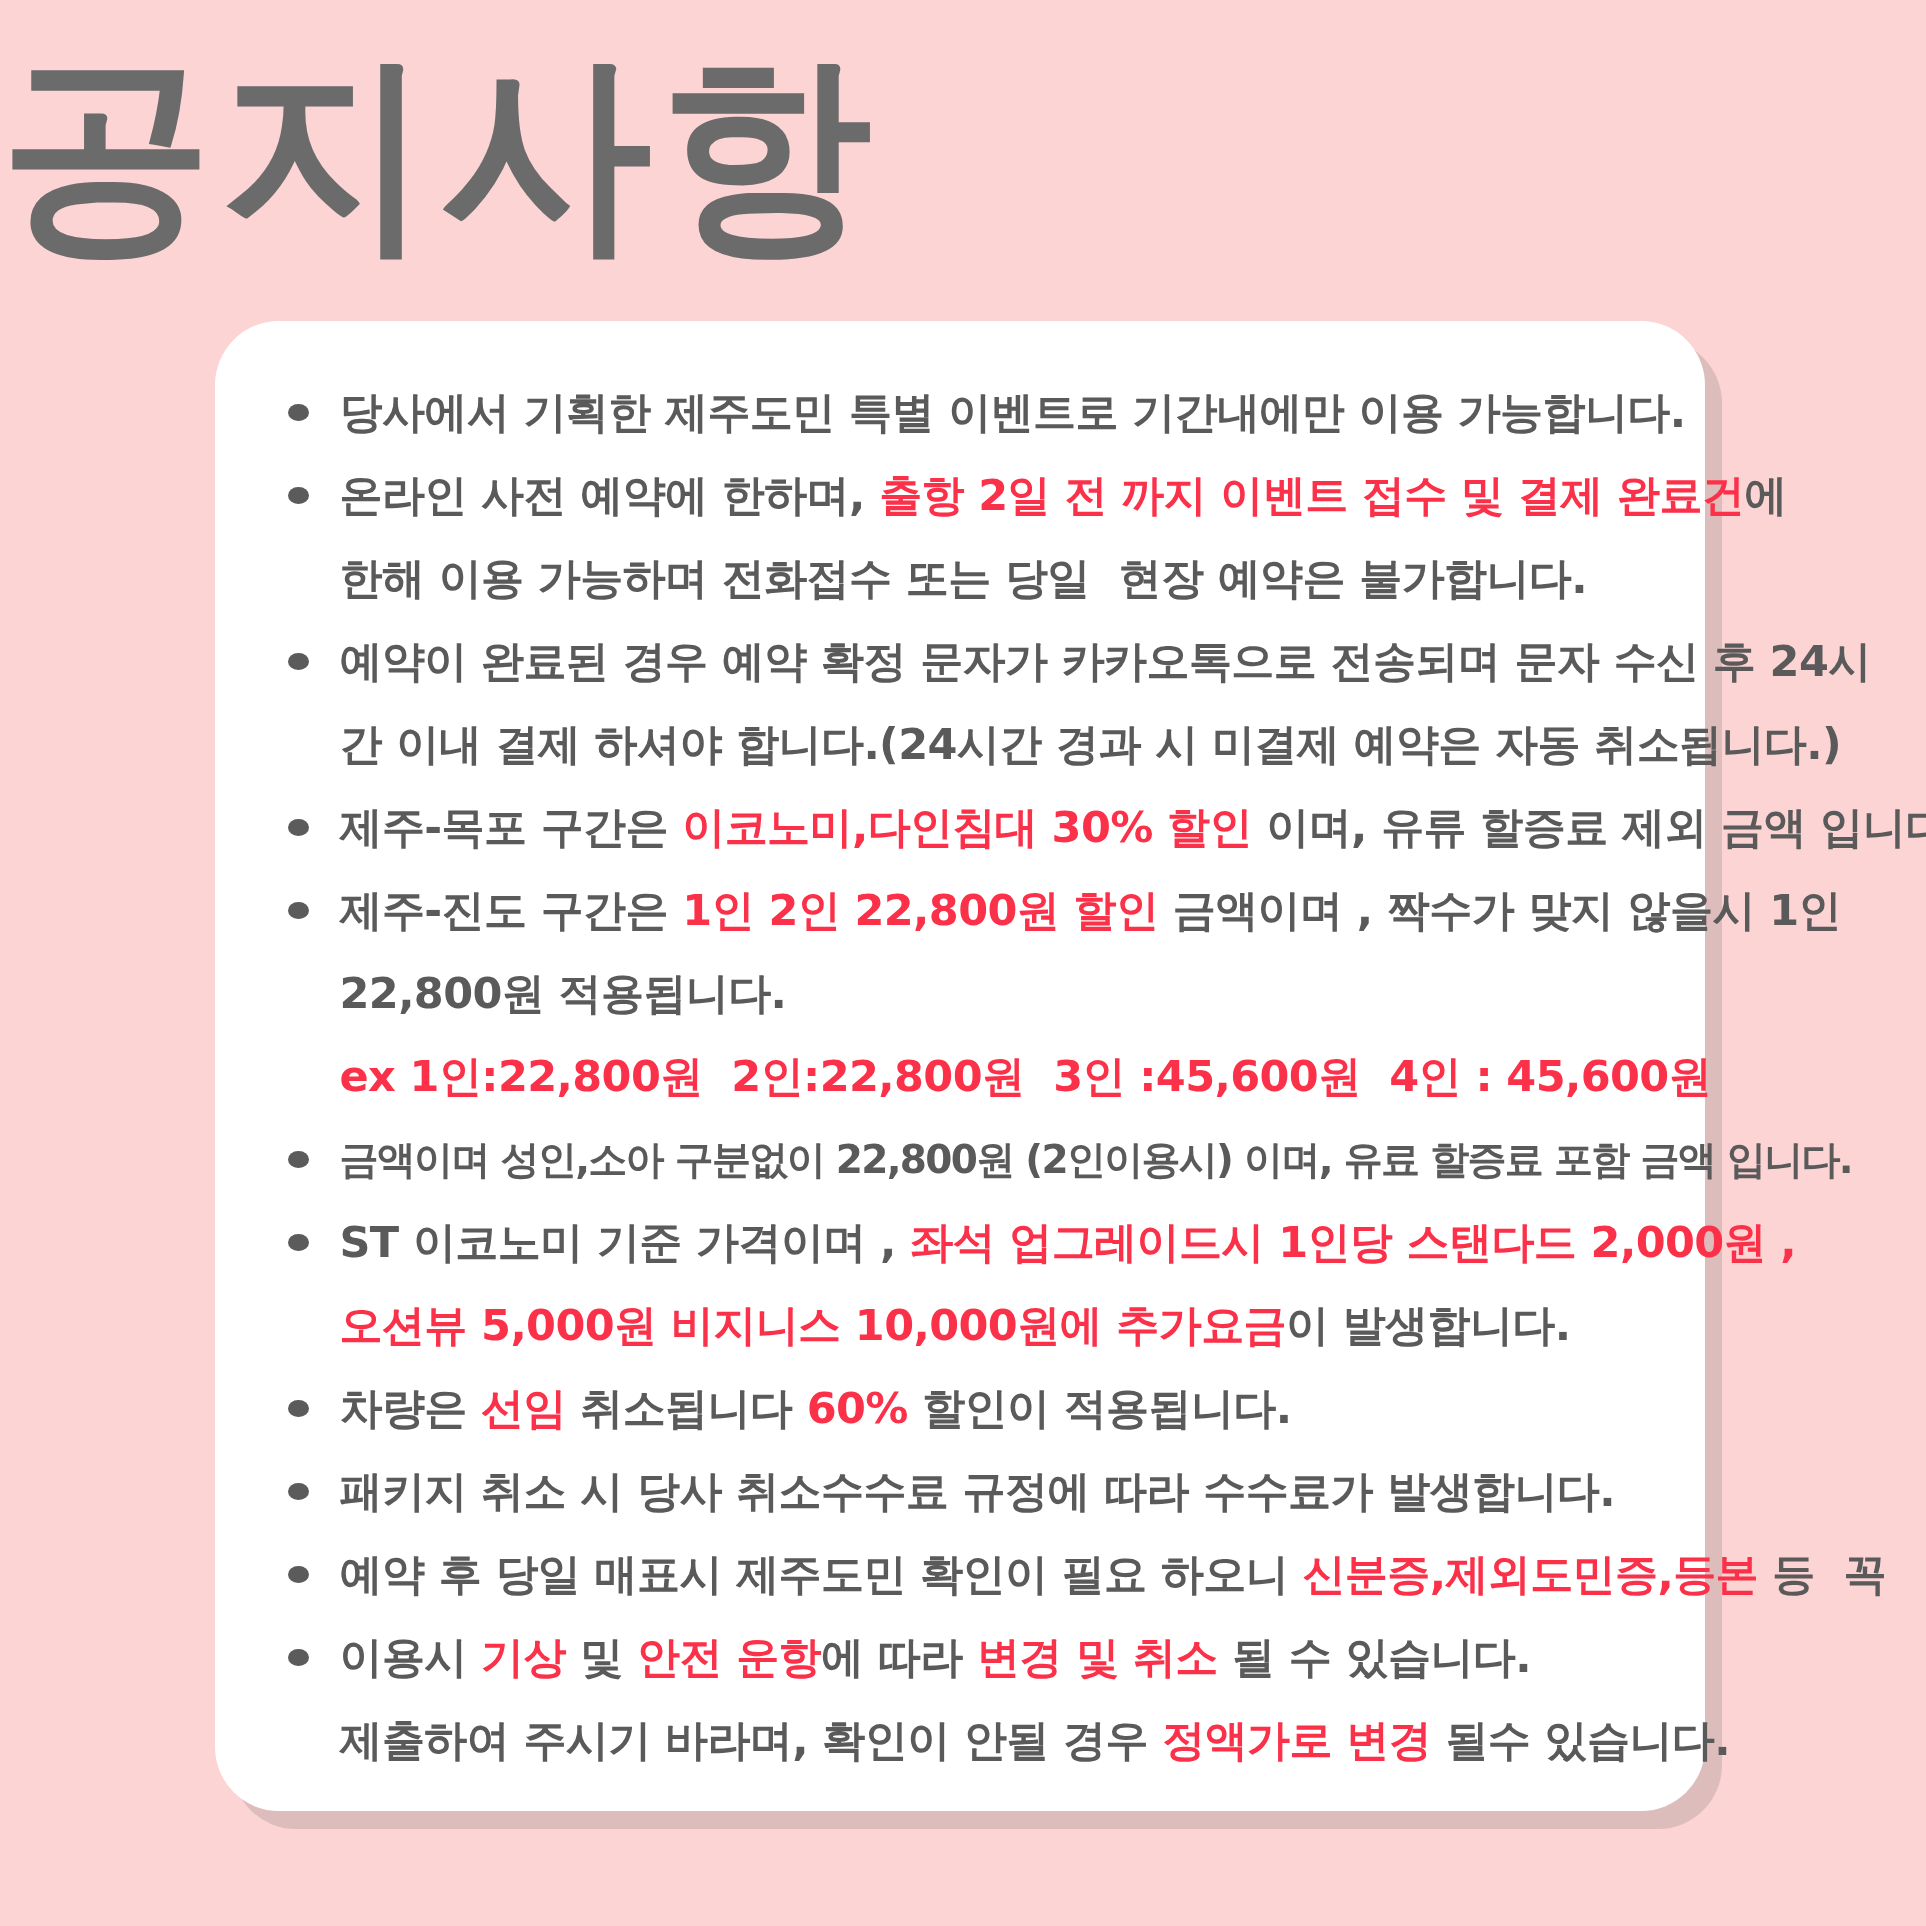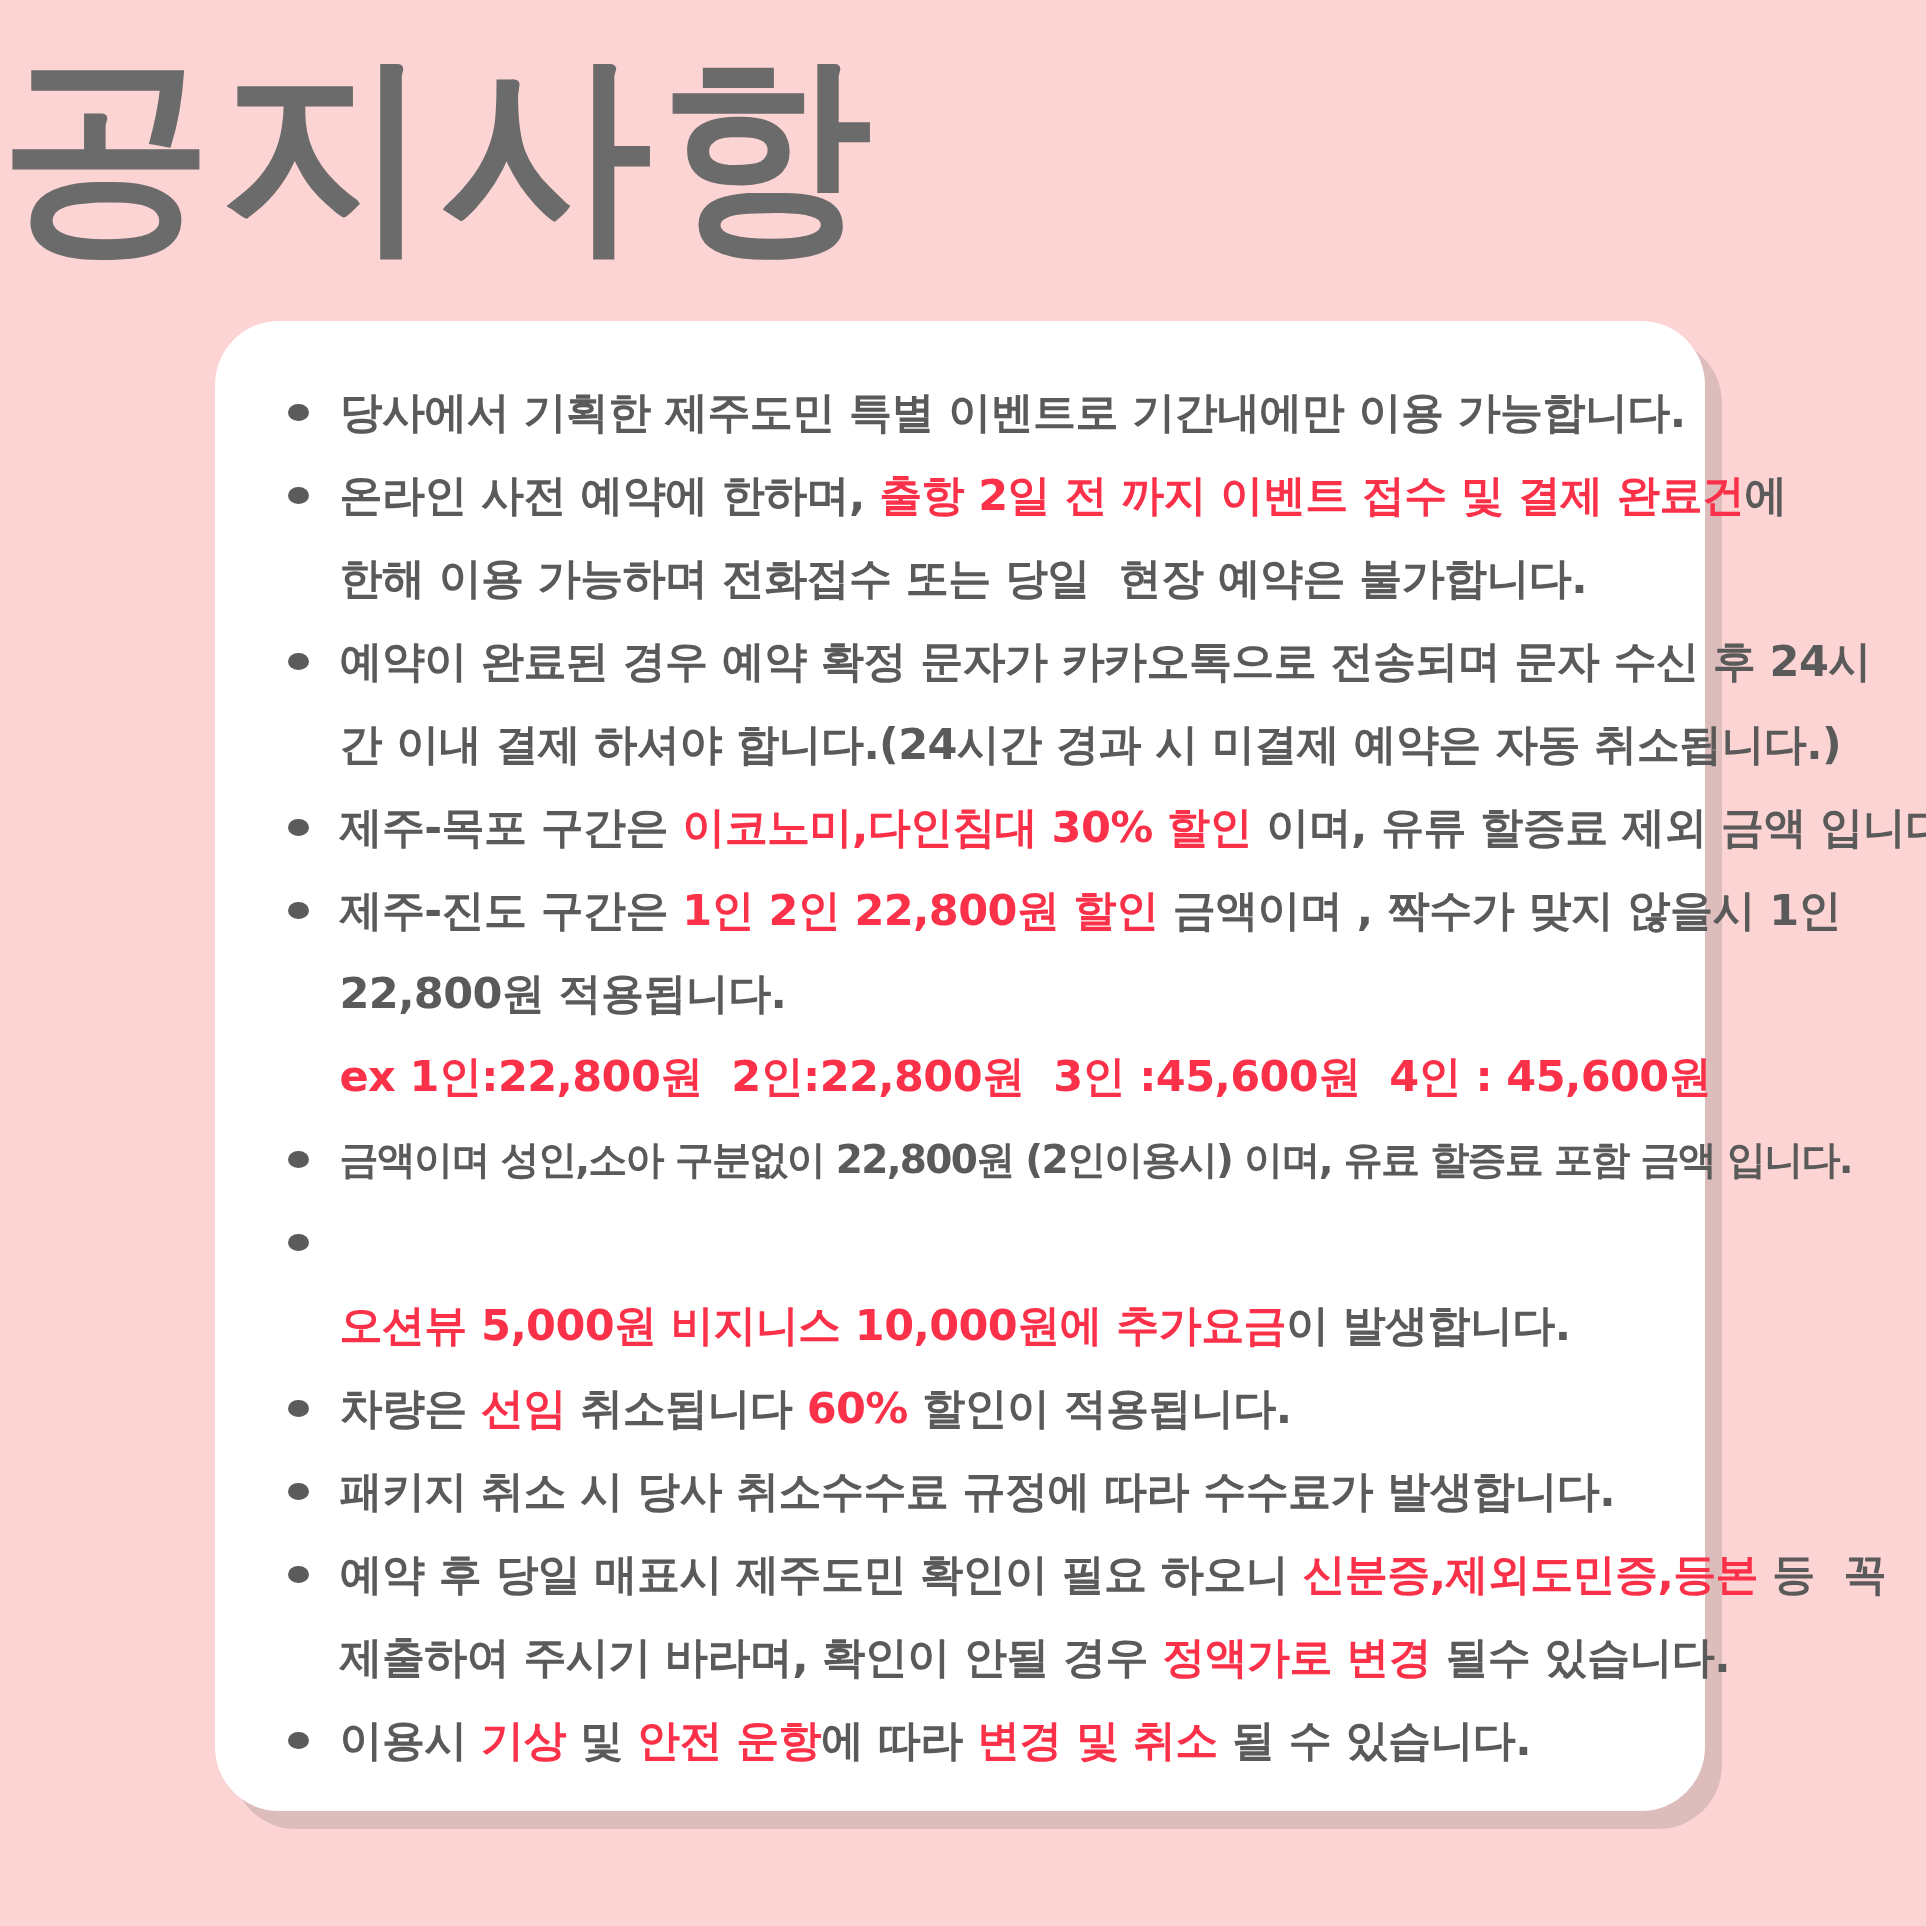--- a/index.html
+++ b/index.html
@@ -121,41 +121,42 @@
         <div class="line cont">
           <span class="dot"></span>
           <span class="text"><span class="seg red">ex 1인:22,800원  2인:22,800원  3인 :45,600원  4인 : 45,600원</span></span>
         </div>
         <div class="line">
           <span class="dot"></span>
           <span class="text"><span class="seg gray">금액이며 성인,소아 구분없이 22,800원 (2인이용시) 이며, 유료 할증료 포함 금액 입니다.</span></span>
         </div>
         <div class="line">
           <span class="dot"></span>
+          <span class="text"><span class="seg gray">ST 이코노미 기준 가격이며 , </span><span class="seg red">좌석 업그레이드시 1인당 스탠다드 2,000원 ,</span></span>
         </div>
         <div class="line cont">
           <span class="dot"></span>
           <span class="text"><span class="seg red">오션뷰 5,000원 비지니스 10,000원에 추가요금</span><span class="seg gray">이 발생합니다.</span></span>
         </div>
         <div class="line">
           <span class="dot"></span>
           <span class="text"><span class="seg gray">차량은 </span><span class="seg red">선임</span><span class="seg gray"> 취소됩니다 </span><span class="seg red">60%</span><span class="seg gray"> 할인이 적용됩니다.</span></span>
         </div>
         <div class="line">
           <span class="dot"></span>
           <span class="text"><span class="seg gray">패키지 취소 시 당사 취소수수료 규정에 따라 수수료가 발생합니다.</span></span>
         </div>
         <div class="line">
           <span class="dot"></span>
           <span class="text"><span class="seg gray">예약 후 당일 매표시 제주도민 확인이 필요 하오니 </span><span class="seg red">신분증,제외도민증,등본</span><span class="seg gray"> 등  꼭</span></span>
         </div>
+        <div class="line">
+          <span class="dot"></span>
+          <span class="text"><span class="seg gray">이용시 </span><span class="seg red">기상</span><span class="seg gray"> 및 </span><span class="seg red">안전 운항</span><span class="seg gray">에 따라 </span><span class="seg red">변경 및 취소</span><span class="seg gray"> 될 수 있습니다.</span></span>
+        </div>
         <div class="line cont">
           <span class="dot"></span>
           <span class="text"><span class="seg gray">제출하여 주시기 바라며, 확인이 안될 경우 </span><span class="seg red">정액가로 변경</span><span class="seg gray"> 될수 있습니다.</span></span>
-        </div>
-        <div class="line">
-          <span class="dot"></span>
-          <span class="text"><span class="seg gray">이용시 </span><span class="seg red">기상</span><span class="seg gray"> 및 </span><span class="seg red">안전 운항</span><span class="seg gray">에 따라 </span><span class="seg red">변경 및 취소</span><span class="seg gray"> 될 수 있습니다.</span></span>
         </div>
       </div>
   </div>
 </div>
 
 
 </body></html>

